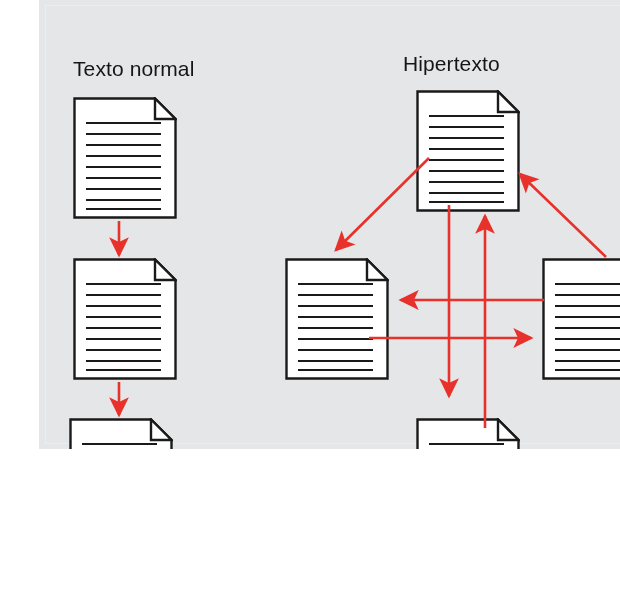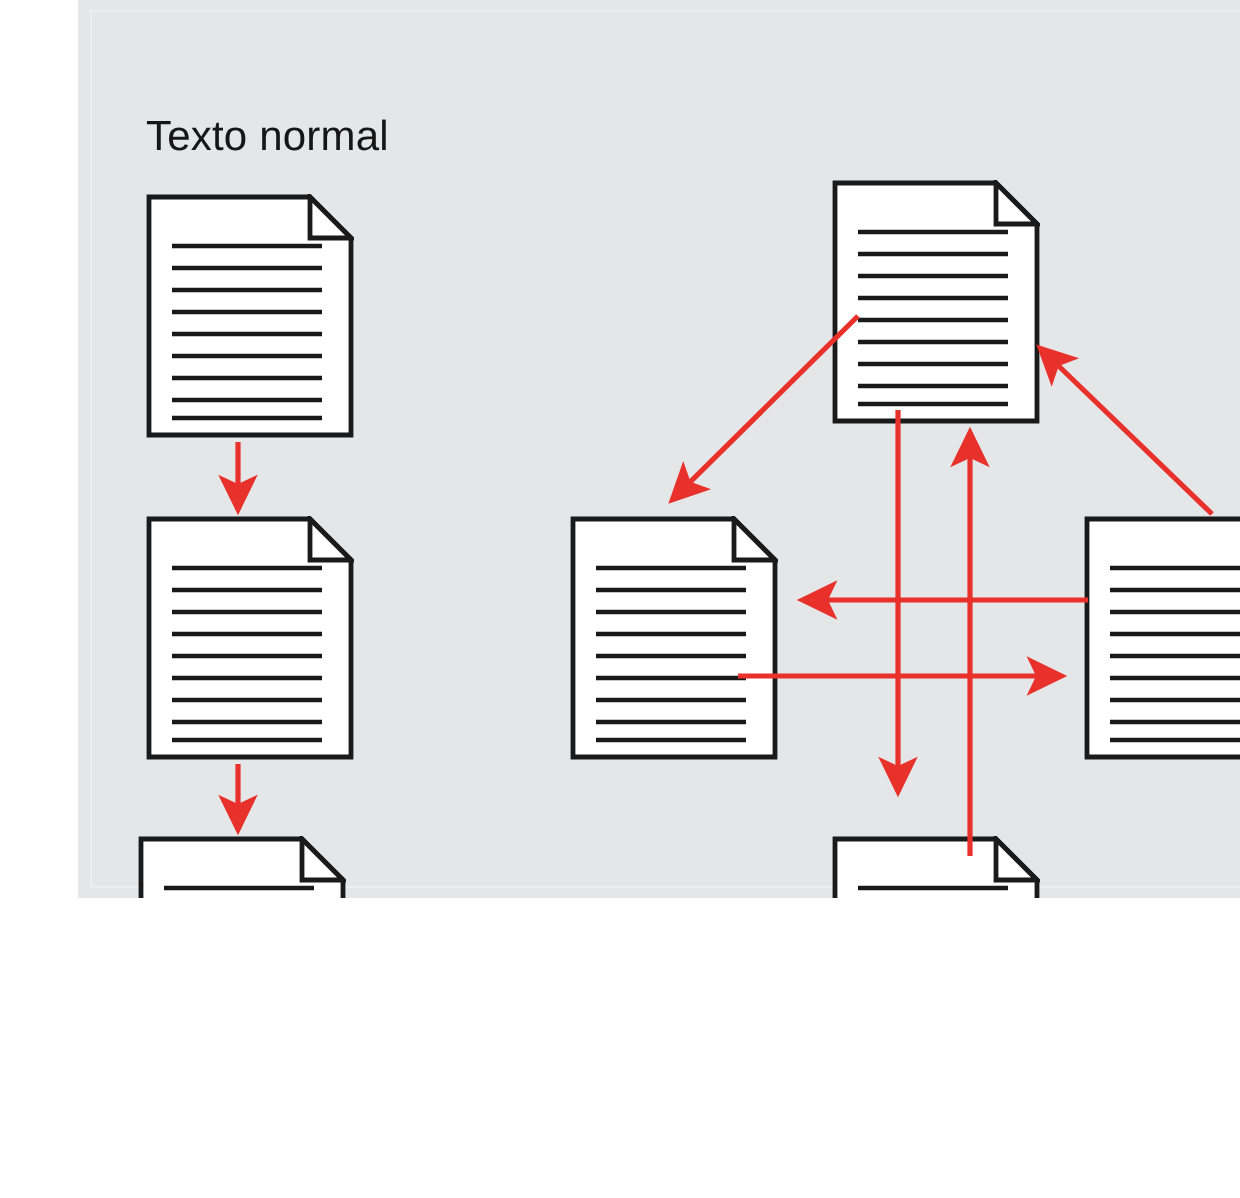--- a/index.html
+++ b/index.html
@@ -48,20 +48,21 @@
 </style>
 </head>
 <body>
 
 <div id="canvas">
 
   <div id="frame"></div>
 
   <div class="section-label" id="label-texto-normal">Texto normal</div>
 
+  <div class="section-label" id="label-hipertexto">Hipertexto</div>
 
   <div class="doc" style="left:34px; top:97px;">
     <svg width="104" height="122" viewBox="0 0 104 122">
       <path d="M1.5 1.5 H 82 L 102.5 22 V 120.5 H 1.5 Z" fill="#ffffff" stroke="#1a1a1a" stroke-width="2.4"></path>
       <path d="M82 1.5 V 22 H 102.5 Z" fill="#ffffff" stroke="#1a1a1a" stroke-width="2.4" stroke-linejoin="miter"></path>
       <g stroke="#1a1a1a" stroke-width="2.2">
         <line x1="13" y1="26" x2="88" y2="26"></line>
         <line x1="13" y1="37" x2="88" y2="37"></line>
         <line x1="13" y1="48" x2="88" y2="48"></line>
         <line x1="13" y1="59" x2="88" y2="59"></line>

